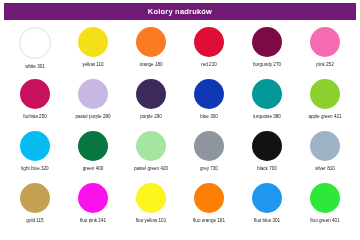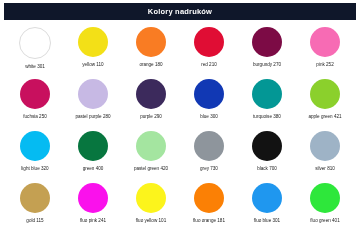--- a/index.html
+++ b/index.html
@@ -15,21 +15,21 @@
   }
   .page {
     width: 360px;
     height: 239px;
     position: relative;
     box-sizing: border-box;
   }
   .header-bar {
     margin: 3px 4px 0 4px;
     height: 17px;
-    background: #0f172a;
+    background: #701a75;
     display: flex;
     align-items: center;
     justify-content: center;
   }
   .header-title {
     color: #ffffff;
     font-size: 7.5px;
     font-weight: bold;
     letter-spacing: 0.2px;
     line-height: 1;

